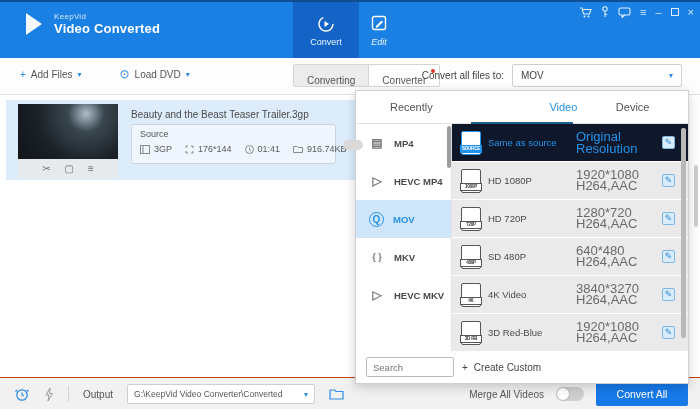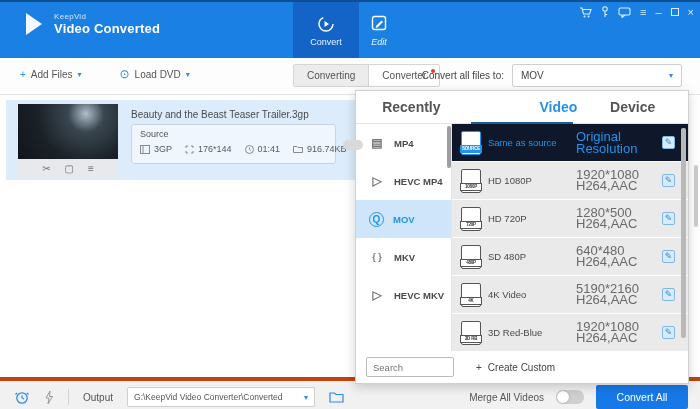--- a/index.html
+++ b/index.html
@@ -22,21 +22,21 @@
   .wc-ch { font-size:11px; line-height:11px; }
   .wc-box { width:8px; height:8px; border:1px solid #dceefb; }
 
   
   #toolbar { position:absolute; left:0; top:58px; width:700px; height:37px; background:#fdfdfd; border-bottom:1px solid #e4e4e4; }
   .tb-left { position:absolute; left:20px; top:9px; display:flex; align-items:center; gap:6px; }
   .blue { color:#2e8be6; }
   .tb-item { display:flex; align-items:center; gap:5px; cursor:pointer; color:#555; font-size:10px; }
   .caret { color:#2e8be6; font-size:8px; }
   .seg { position:absolute; left:293px; top:6px; display:flex; border:1px solid #d5d5d5; border-radius:2px; background:#fff; height:23px; }
-  .seg-btn { padding:0 13px; display:flex; align-items:center; font-size:10px; color:#555; cursor:pointer; position:relative; }
+  .seg-btn { padding:0 13px; display:flex; align-items:flex-end; font-size:10px; color:#555; cursor:pointer; position:relative; }
   .seg-btn.active { background:#ececec; }
   .seg-btn + .seg-btn { border-left:1px solid #d5d5d5; }
   .reddot { position:absolute; top:4px; right:4px; width:4px; height:4px; border-radius:50%; background:#e23b2e; }
   .tb-right { position:absolute; right:18px; top:6px; display:flex; align-items:center; gap:8px; }
   .convert-to-label { font-size:10px; color:#444; }
   .dd { width:170px; height:23px; border:1px solid #cfcfcf; border-radius:2px; background:#fff; display:flex; align-items:center; justify-content:space-between; padding:0 8px; cursor:pointer; }
 
   
   #main { position:absolute; left:0; top:95px; width:700px; height:282px; background:#fff; }
   .file-row { position:absolute; left:6px; top:5px; width:680px; height:80px; background:#dcecfa; }
@@ -47,21 +47,21 @@
   .src-box { position:absolute; left:125px; top:24px; width:205px; height:40px; border:1px solid #c9d4dd; border-radius:3px; background:rgba(255,255,255,.55); padding:4px 8px; }
   .src-label { font-size:9px; color:#555; }
   .src-stats { display:flex; align-items:center; gap:13px; margin-top:5px; color:#5a5a5a; font-size:9px; }
   .src-stat { display:flex; align-items:center; gap:4px; }
   .panel-handle { position:absolute; left:343px; top:45px; width:20px; height:10px; background:#d9d9d9; border-radius:5px; z-index:6; }
   .main-scroll { position:absolute; right:2px; top:70px; width:4px; height:62px; background:#cccccc; border-radius:2px; }
 
   
   #panel { position:absolute; left:355px; top:90px; width:334px; height:294px; background:#fff; border:1px solid #d0d0d0; box-shadow:0 3px 10px rgba(0,0,0,.18); z-index:5; }
   .p-tabs { display:flex; height:33px; border-bottom:1px solid #e2e2e2; }
-  .p-tab { flex:1; display:flex; align-items:center; justify-content:center; font-size:14px; color:#555; cursor:pointer; position:relative;font-weight:bold; }
+  .p-tab { flex:1; display:flex; align-items:center; justify-content:center; font-size:11px; color:#555; cursor:pointer; position:relative; }
   .p-tab.active { color:#2492ea;justify-content:flex-end; }
   .p-tab.active::after { content:""; position:absolute; left:4px; right:4px; bottom:-1px; height:2px; background:#1c5f93; }
   .p-cols { position:absolute; left:0; top:33px; width:332px; height:228px; display:flex; overflow:hidden; }
   .fmt-col { width:96px; border-right:1px solid #e4e4e4; overflow:hidden; position:relative; }
   .fmt-item { height:38px; display:flex; align-items:center; gap:9px; padding-left:13px; cursor:pointer; color:#4a4a4a; font-size:9.5px; font-weight:bold; }
   .fmt-item .fic { width:16px; text-align:center; color:#777; font-size:12px; line-height:14px; }
   .fmt-item.selected { background:#cfe6fa; color:#2492ea; }
   .fic-circle { width:14px; height:14px; border:1px solid #777; border-radius:50%; font-size:6px; display:flex; align-items:center; justify-content:center; color:#777; }
   .fic-q { width:15px; height:15px; border:1.5px solid #2492ea; border-radius:50%; font-size:10px; font-weight:bold; display:flex; align-items:center; justify-content:center; color:#2492ea; }
   .fmt-scroll { position:absolute; right:0; top:2px; width:4px; height:42px; background:#9d9d9d; border-radius:2px; }
@@ -70,26 +70,26 @@
   .preset-row.selected { background:#0f172a; }
   .preset-row.selected .p-name, .preset-row.selected .p-d1 { color:#2492ea; }
   .p-name { font-size:9.5px; color:#4a4a4a; }
   .p-d1,.p-d2 { font-size:13px; color:#6a6a6a; line-height:11px; }
   .file-badge { width:20px; height:24px; border:1.5px solid #555; border-radius:2px; margin-left:9px; position:relative; background:#fff; }
   .file-badge .bt { position:absolute; left:-2px; bottom:1px; right:-2px; font-size:4.5px; text-align:center; border:1px solid #555; background:#fff; color:#333; font-weight:bold; line-height:6px; letter-spacing:-.2px; }
   .preset-row.selected .file-badge { border-color:#2492ea; }
   .preset-row.selected .file-badge .bt { border-color:#2492ea; color:#fff; background:#2492ea; }
   .edit-ic { width:13px; height:13px; border:1px solid #7fb7e8; background:#d8ecfb; color:#2f86cf; font-size:9px; line-height:11px; text-align:center; border-radius:2px; cursor:pointer; }
   .preset-scroll { position:absolute; right:2px; top:4px; width:5px; height:210px; background:#b9b9b9; border-radius:2px; }
-  .p-bottom { position:absolute; left:0; bottom:0; width:332px; height:32px; background:#fff; display:flex; align-items:center; gap:22px; padding-left:10px; }
+  .p-bottom { position:absolute; left:0; bottom:0; width:332px; height:32px; background:#fff; display:flex; align-items:center; gap:8px; padding-left:10px; }
   .search-box { width:88px; height:20px; border:1px solid #bbb; border-radius:2px; font-size:9.5px; padding:0 6px; color:#555; font-family:"Liberation Sans", sans-serif; }
   .create-custom { display:flex; align-items:center; gap:6px; font-size:10px; color:#444; cursor:pointer; }
 
   
-  #footer { position:absolute; left:0; top:377px; width:700px; height:32px; background:#f1f1f1; border-top:4px solid #c2410c; }
+  #footer { position:absolute; left:0; top:377px; width:700px; height:32px; background:#f1f1f1; border-top:1px solid #c2410c; }
   .ft-left { position:absolute; left:14px; top:0; height:32px; display:flex; align-items:center; gap:14px; }
   .ft-divider { width:1px; height:16px; background:#d4d4d4; }
   .out-label { font-size:10px; color:#555; }
   .out-box { width:188px; height:20px; border:1px solid #cfcfcf; border-radius:2px; background:#fff; display:flex; align-items:center; justify-content:space-between; padding:0 6px; }
   .out-path { font-size:8.5px; color:#555; white-space:nowrap; overflow:hidden; }
   .ft-right { position:absolute; right:12px; top:0; height:32px; display:flex; align-items:center; gap:12px; }
   .merge-label { font-size:10px; color:#555; }
   .toggle { width:28px; height:14px; border-radius:7px; background:#cfcfcf; position:relative; cursor:pointer; }
   .toggle .knob { position:absolute; left:1px; top:1px; width:12px; height:12px; border-radius:50%; background:#fff; box-shadow:0 0 2px rgba(0,0,0,.3); }
   .convert-all-btn { width:92px; height:24px; background:#1779e8; color:#fff; border:none; border-radius:2px; font-size:10.5px; cursor:pointer; font-family:"Liberation Sans", sans-serif; }
@@ -276,37 +276,37 @@
           </div>
         <span class="p-name">HD 1080P</span>
         <span><span class="p-d1" style="display:block">1920*1080</span><span class="p-d2">H264,AAC</span></span>
         <span class="edit-ic">✎</span>
       </div>
       <div class="preset-row">
         <div class="file-badge">
             <span class="bt">720P</span>
           </div>
         <span class="p-name">HD 720P</span>
-        <span><span class="p-d1" style="display:block">1280*500</span><span class="p-d2">H264,AAC</span></span>
+        <span><span class="p-d1" style="display:block">1280*720</span><span class="p-d2">H264,AAC</span></span>
         <span class="edit-ic">✎</span>
       </div>
       <div class="preset-row">
         <div class="file-badge">
             <span class="bt">480P</span>
           </div>
         <span class="p-name">SD 480P</span>
         <span><span class="p-d1" style="display:block">640*480</span><span class="p-d2">H264,AAC</span></span>
         <span class="edit-ic">✎</span>
       </div>
       <div class="preset-row">
         <div class="file-badge">
             <span class="bt">4K</span>
           </div>
         <span class="p-name">4K Video</span>
-        <span><span class="p-d1" style="display:block">5190*2160</span><span class="p-d2">H264,AAC</span></span>
+        <span><span class="p-d1" style="display:block">3840*3270</span><span class="p-d2">H264,AAC</span></span>
         <span class="edit-ic">✎</span>
       </div>
       <div class="preset-row">
         <div class="file-badge">
             <span class="bt">3D RB</span>
           </div>
         <span class="p-name">3D Red-Blue</span>
         <span><span class="p-d1" style="display:block">1920*1080</span><span class="p-d2">H264,AAC</span></span>
         <span class="edit-ic">✎</span>
       </div>

